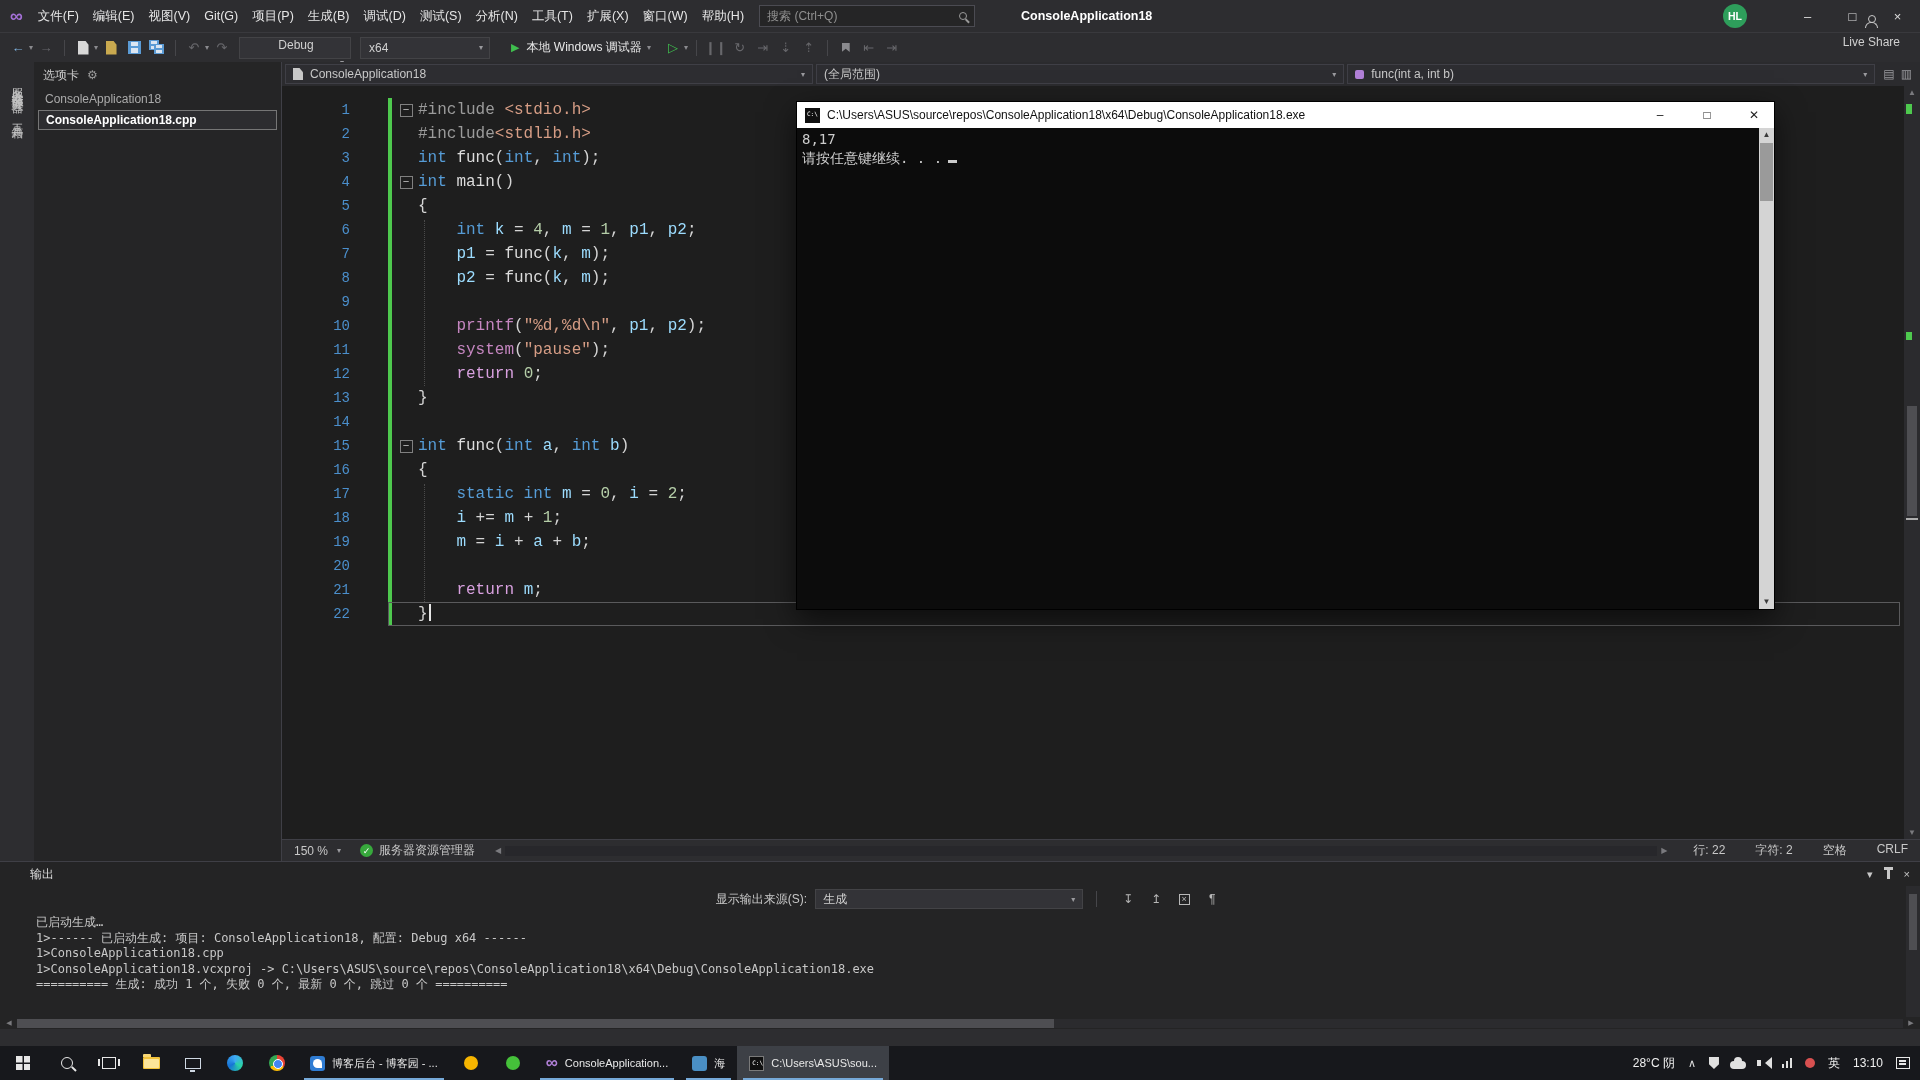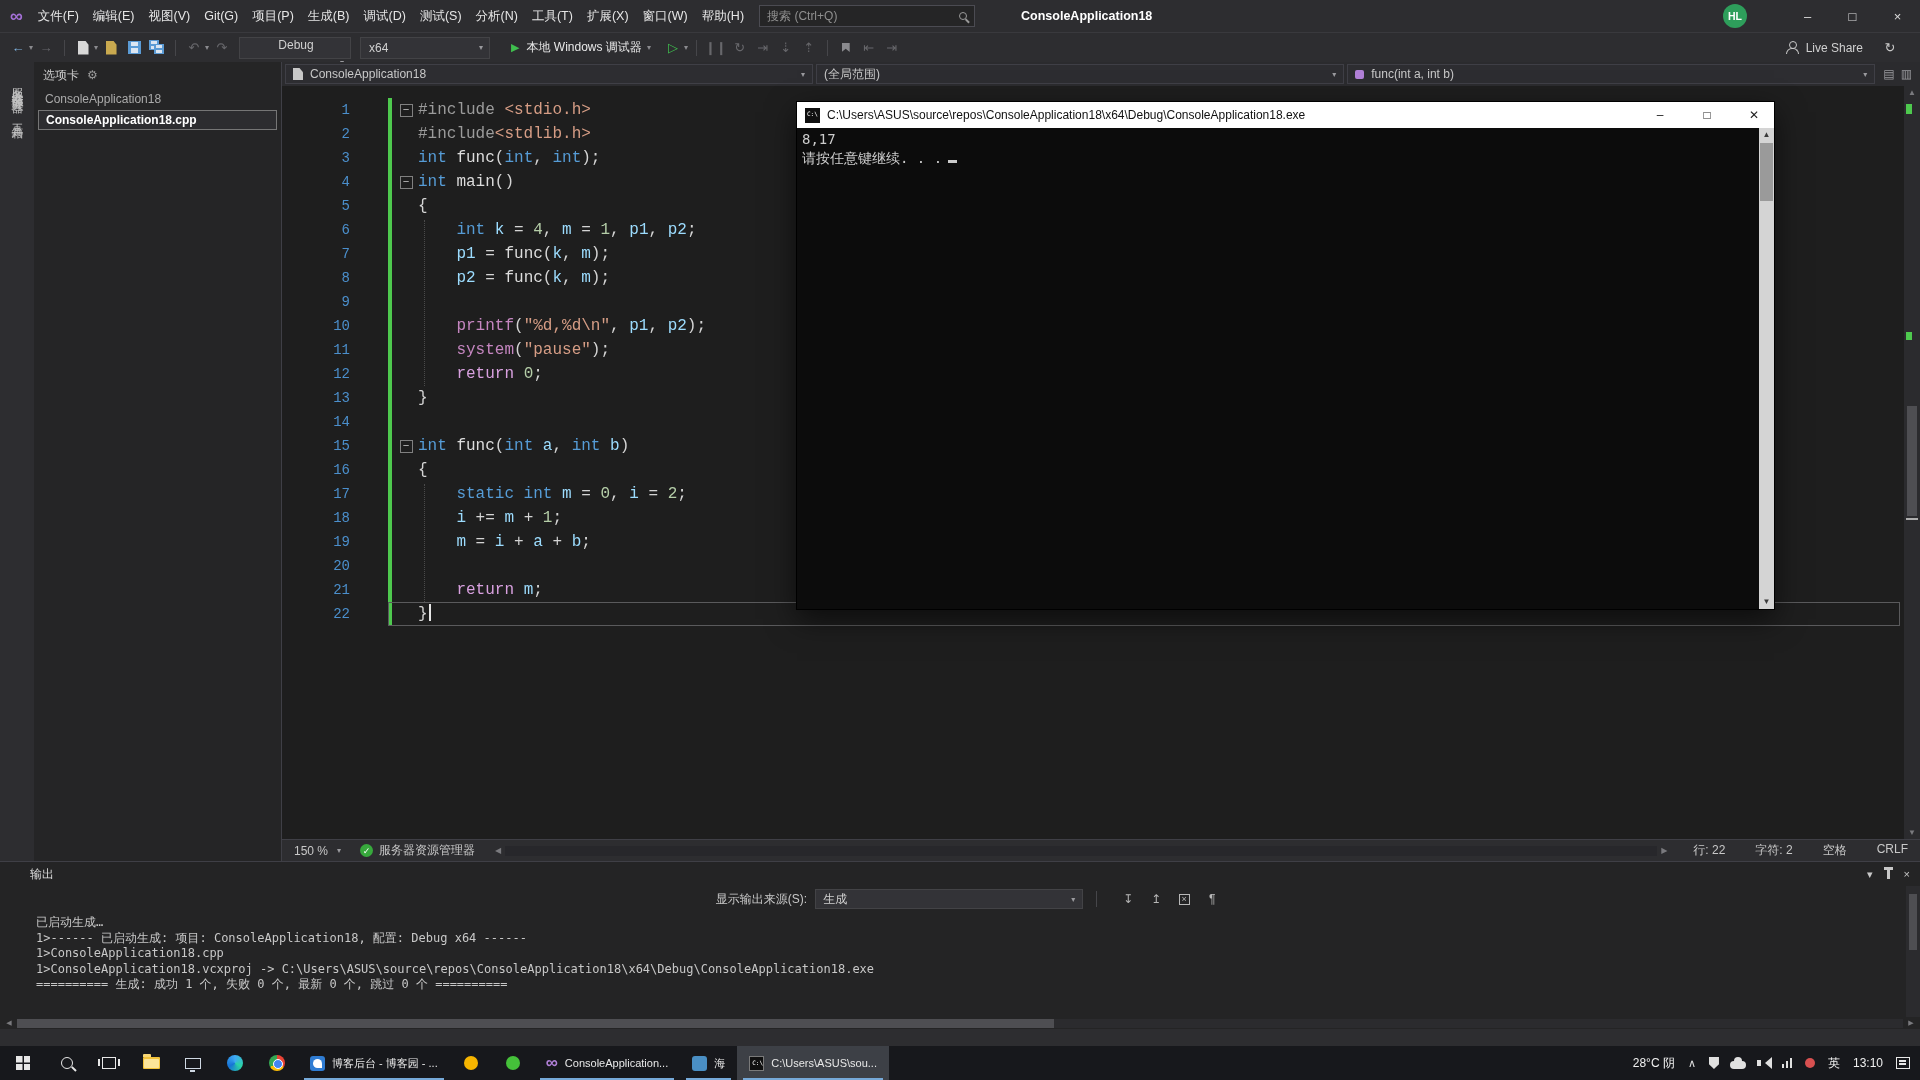--- a/index.html
+++ b/index.html
@@ -42,21 +42,21 @@
   .saveall { position:relative; width:16px; height:15px; }
   .saveall .floppy.small:first-child { position:absolute; left:0; top:0; }
   .saveall .floppy.small:last-child { position:absolute; left:5px; top:4px; }
   .combo { height:22px; background:#333337; border:1px solid #434346; display:flex; align-items:center; font-size:12px; color:#d0d0d0; padding:0 6px 0 8px; gap:6px; }
   .combo .caret { font-size:8px; color:#9a9a9e; margin-left:auto; }
   .combo.config { width:112px; margin-left:4px;flex-direction:column; }
   .combo.platform { width:130px; margin-left:6px; }
   .run-btn { display:flex; align-items:center; gap:7px; padding:0 9px; height:24px; margin-left:9px; font-size:12px; color:#e8e8e8; white-space:nowrap; }
   .play { color:#3fbe4e; font-size:11px; }
   .flag-icon { width:8px; height:9px; background:#8a8a8e; clip-path:polygon(0 0,100% 0,100% 100%,50% 65%,0 100%); }
-  .live-share { margin-left:auto; display:flex; align-items:center; gap:7px; font-size:12px; color:#d0d0d0; padding-right:12px; }
+  .live-share { margin-left:auto; display:flex; align-items:center; gap:7px; font-size:12px; color:#d0d0d0; padding-right:12px;flex-direction:column; }
   .person-icon { position:relative; width:14px; height:13px; }
   .person-icon::before { content:""; position:absolute; left:4px; top:0; width:6px; height:6px; border-radius:50%; border:1.5px solid #c8c8c8; }
   .person-icon::after { content:""; position:absolute; left:1px; bottom:0; width:11px; height:5px; border:1.5px solid #c8c8c8; border-bottom:none; border-radius:6px 6px 0 0; }
 
   
   .workspace { flex:1; display:flex; min-height:0; }
   .activity-strip { width:34px; background:#2d2d30; padding-top:16px; display:flex; flex-direction:column; align-items:center; gap:20px; flex:0 0 auto; }
   .strip-tab { writing-mode:vertical-rl; font-size:12px; color:#c2c2c2; letter-spacing:2px; white-space:nowrap; }
 
   .side-panel { width:248px; background:#252526; border-right:1px solid #3f3f46; display:flex; flex-direction:column; flex:0 0 auto; }

